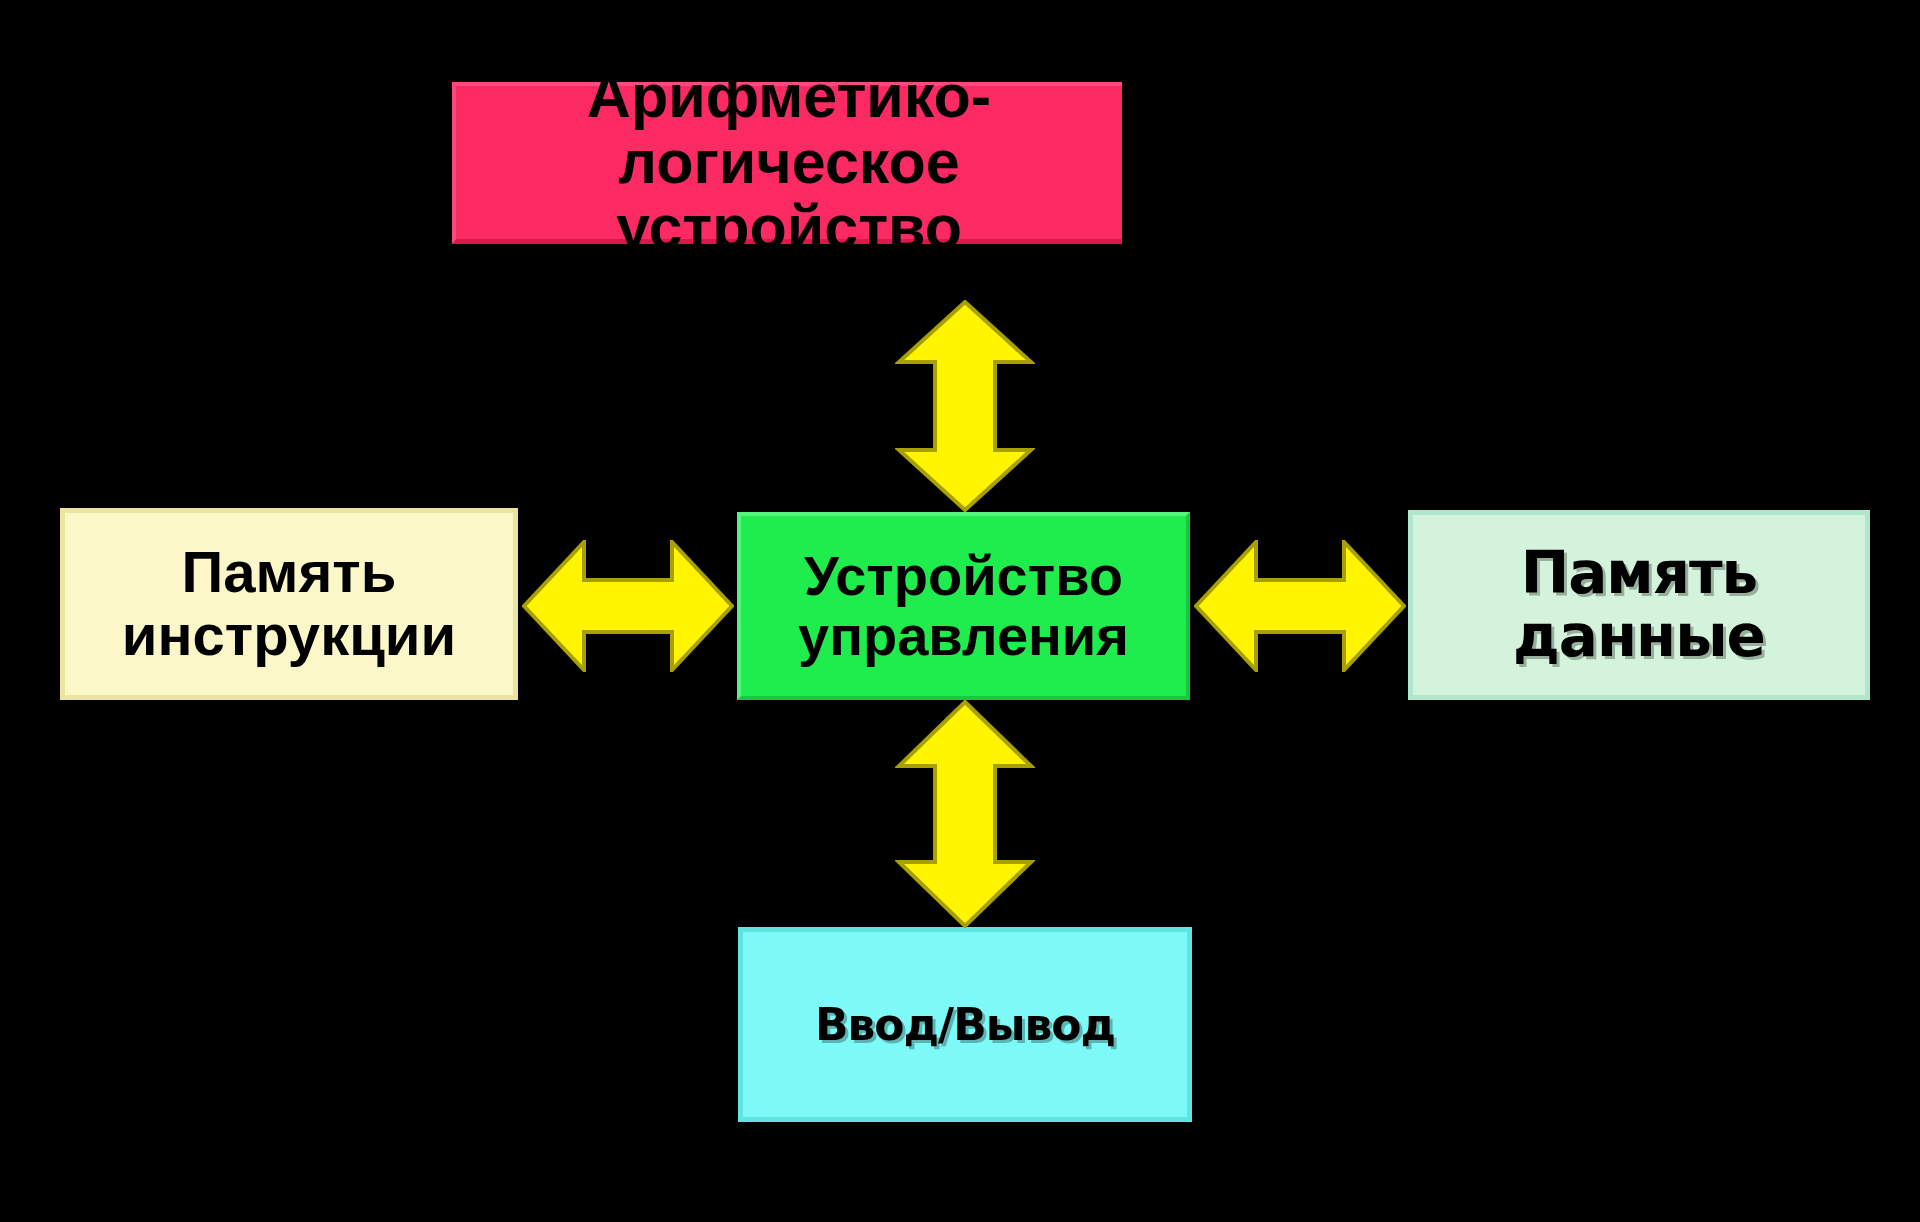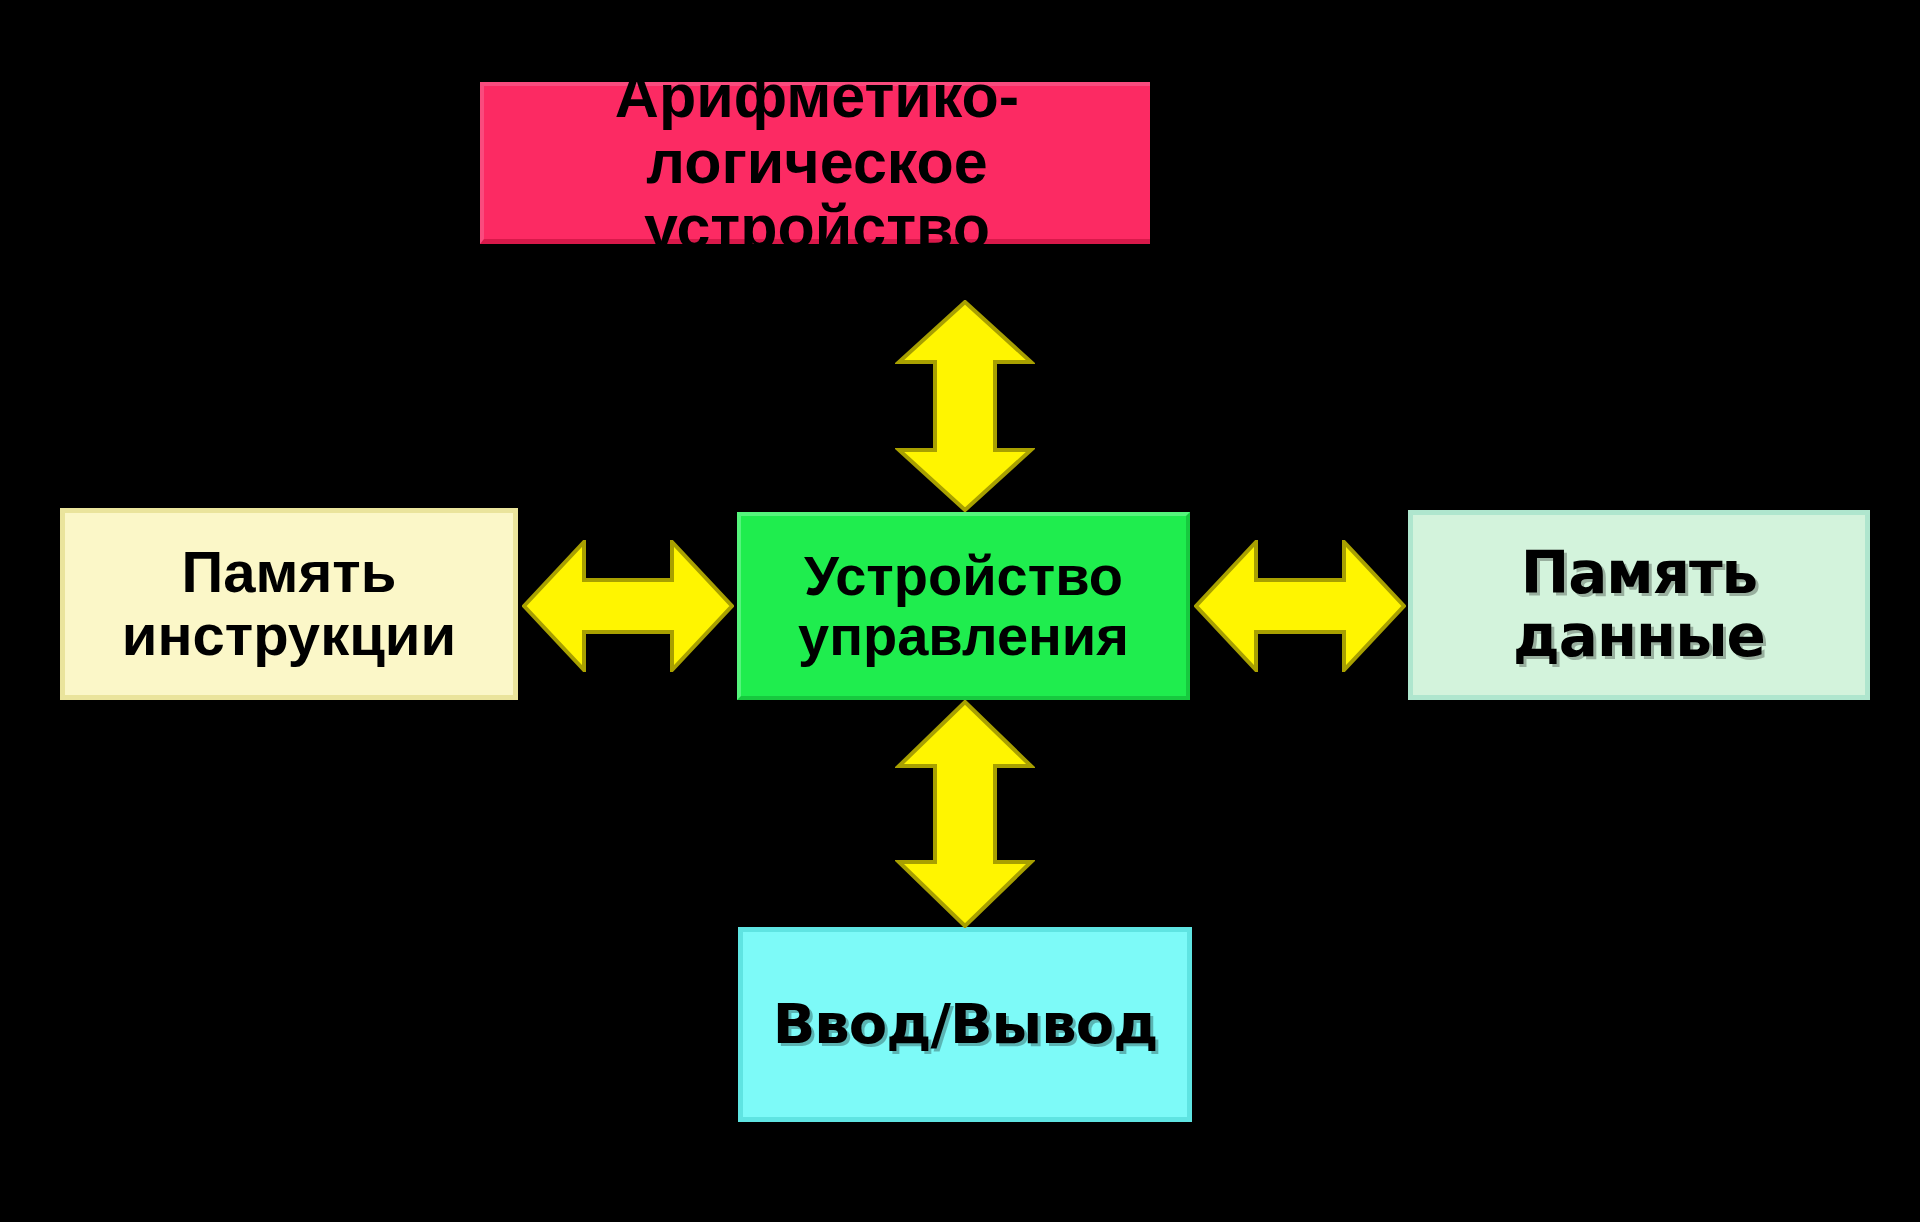--- a/index.html
+++ b/index.html
@@ -29,21 +29,21 @@
     text-align: center;
     color: #000000;
     font-weight: bold;
     line-height: 1.08;
     white-space: pre-line;
     user-select: none;
   }
 
   
   .node-alu {
-    left: 480px;
+    left: 452px;
     top: 82px;
     width: 670px;
     height: 162px;
     background: #FC2A63;
     border-top: 4px solid #F94B7E;
     border-left: 4px solid #F94B7E;
     border-bottom: 5px solid #D8194A;
     font-size: 61px;
     padding: 0 10px;
   }
@@ -87,21 +87,21 @@
     padding: 0 10px;
   }
 
   .node-io {
     left: 738px;
     top: 927px;
     width: 454px;
     height: 195px;
     background: #7DFAF8;
     border: 5px solid #5FE4E2;
-    font-size: 56px;
+    font-size: 44px;
     font-family: "DejaVu Sans", sans-serif;
     letter-spacing: -1px;
     text-shadow: 3px 3px 0 rgba(0,0,0,0.28);
     padding: 0 10px;
   }
 
   
   .arrow {
     position: absolute;
   }

